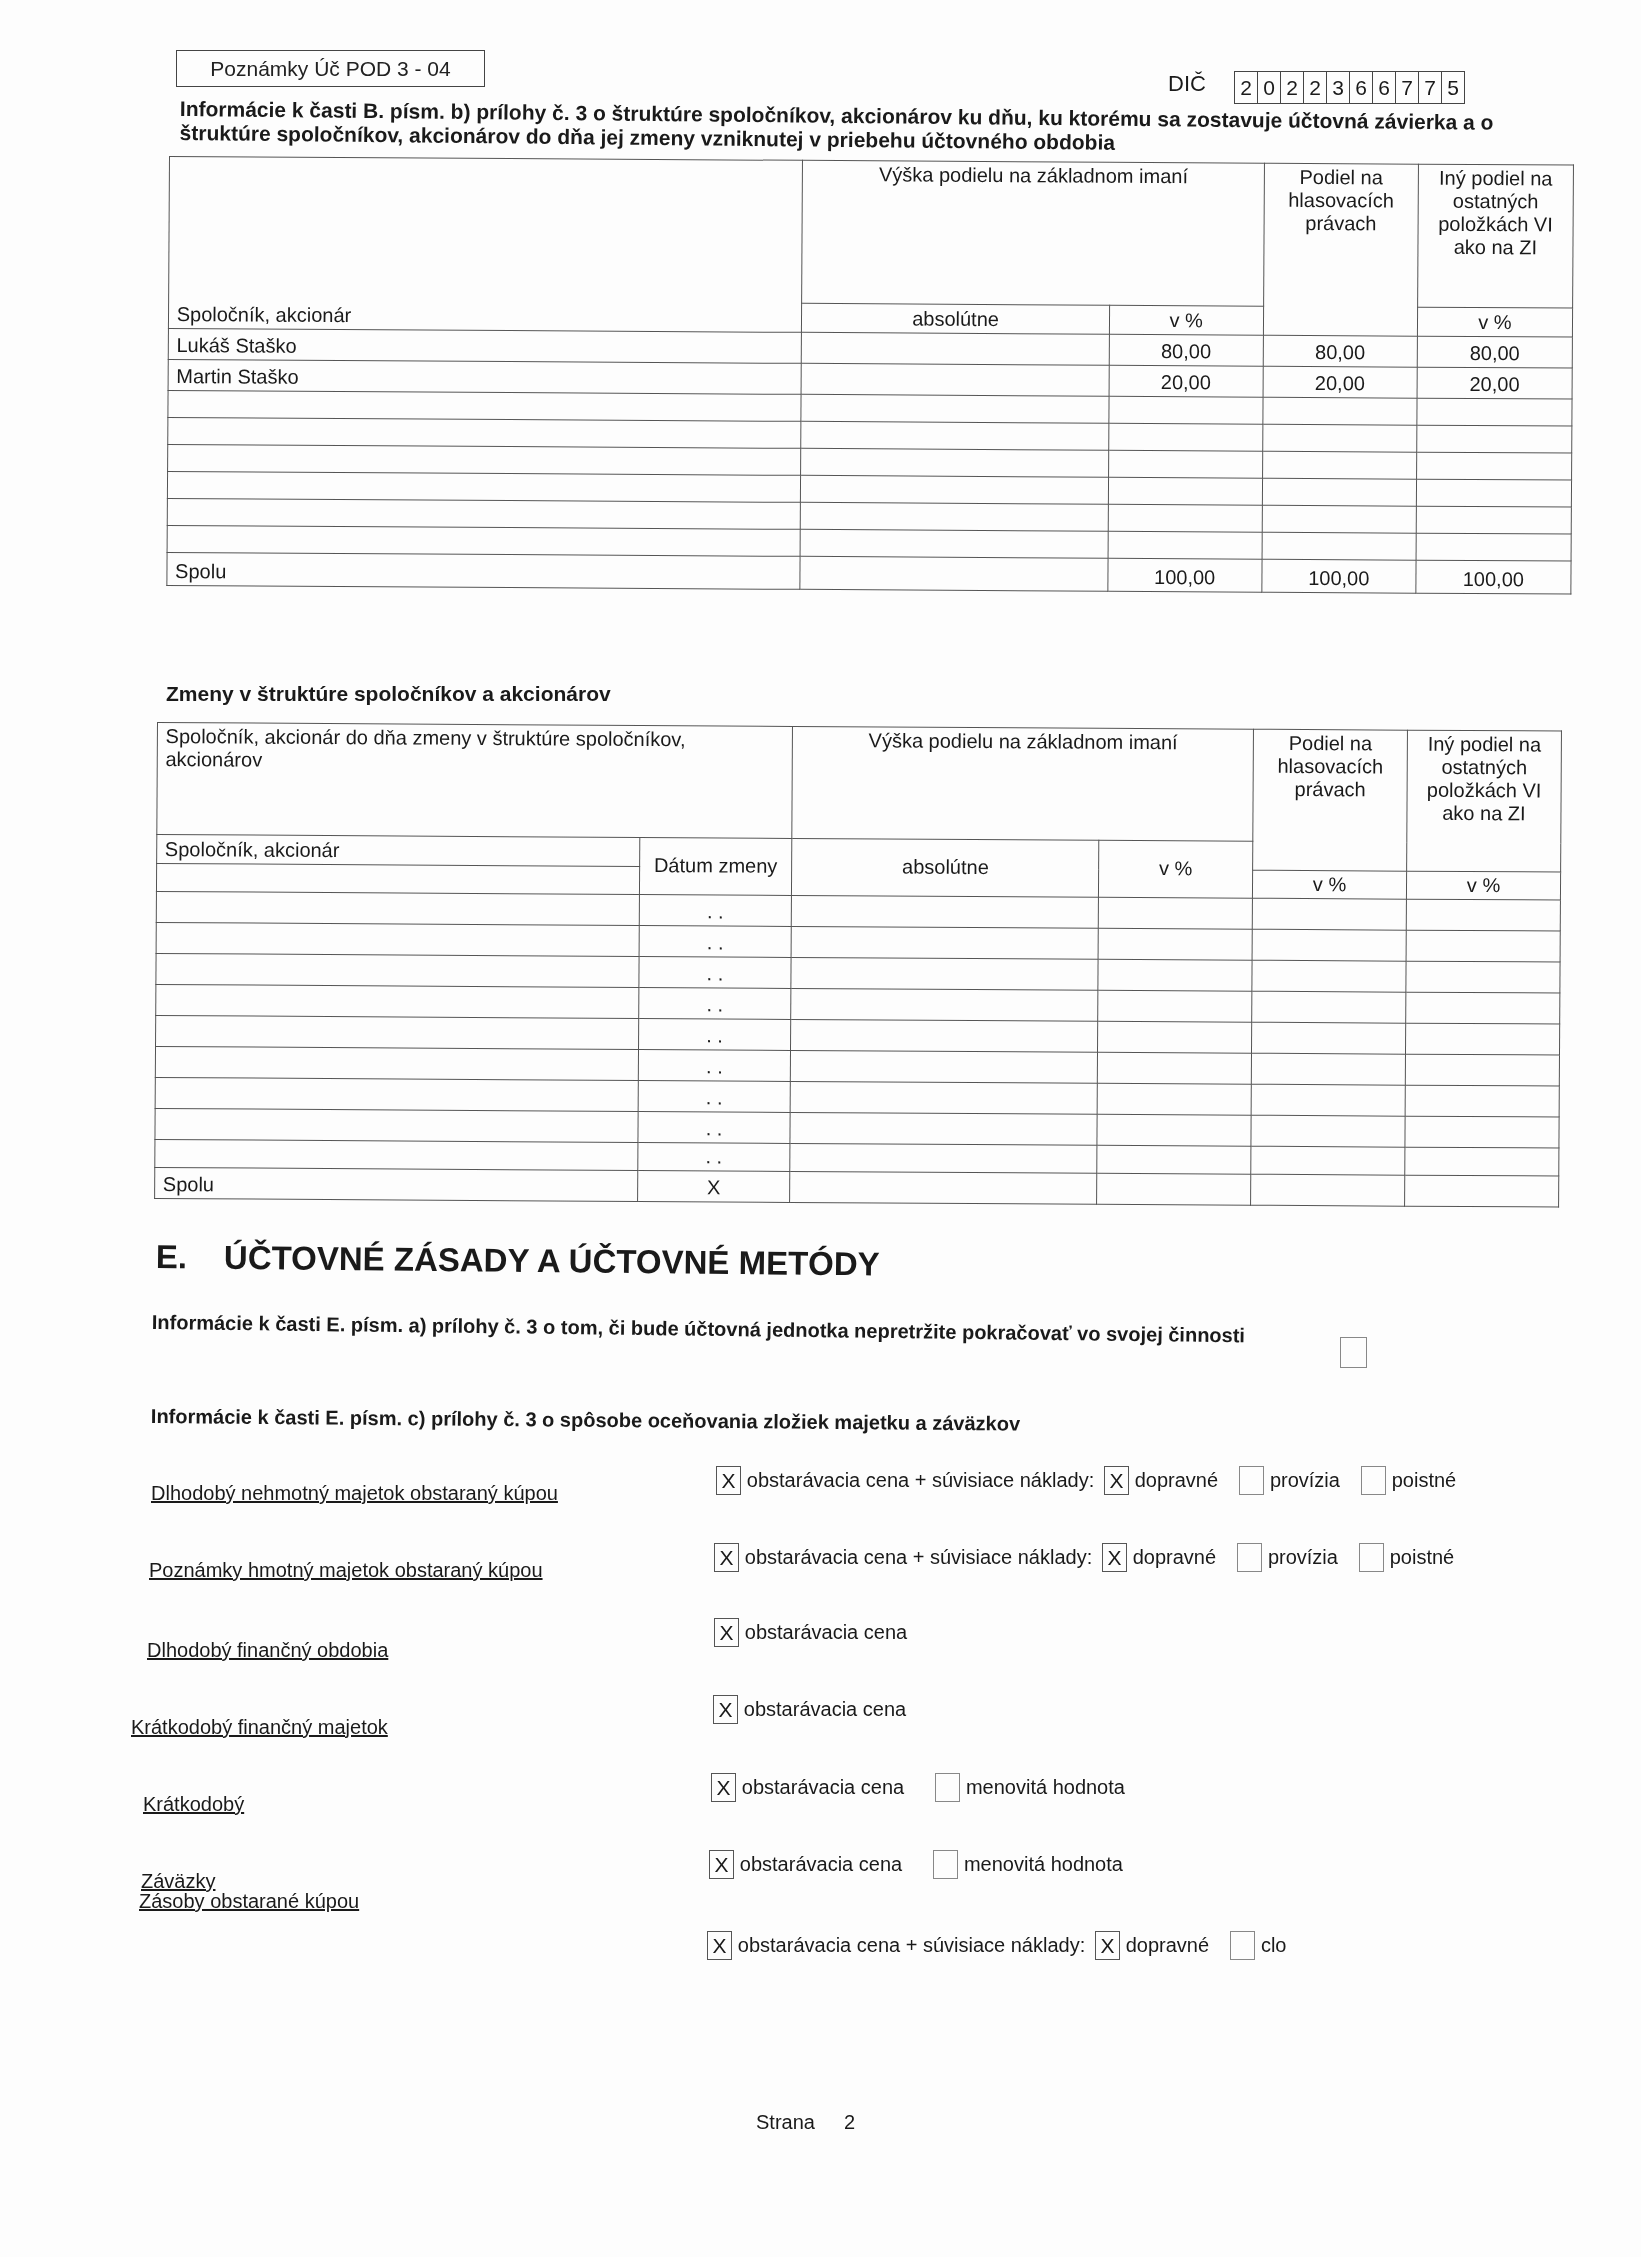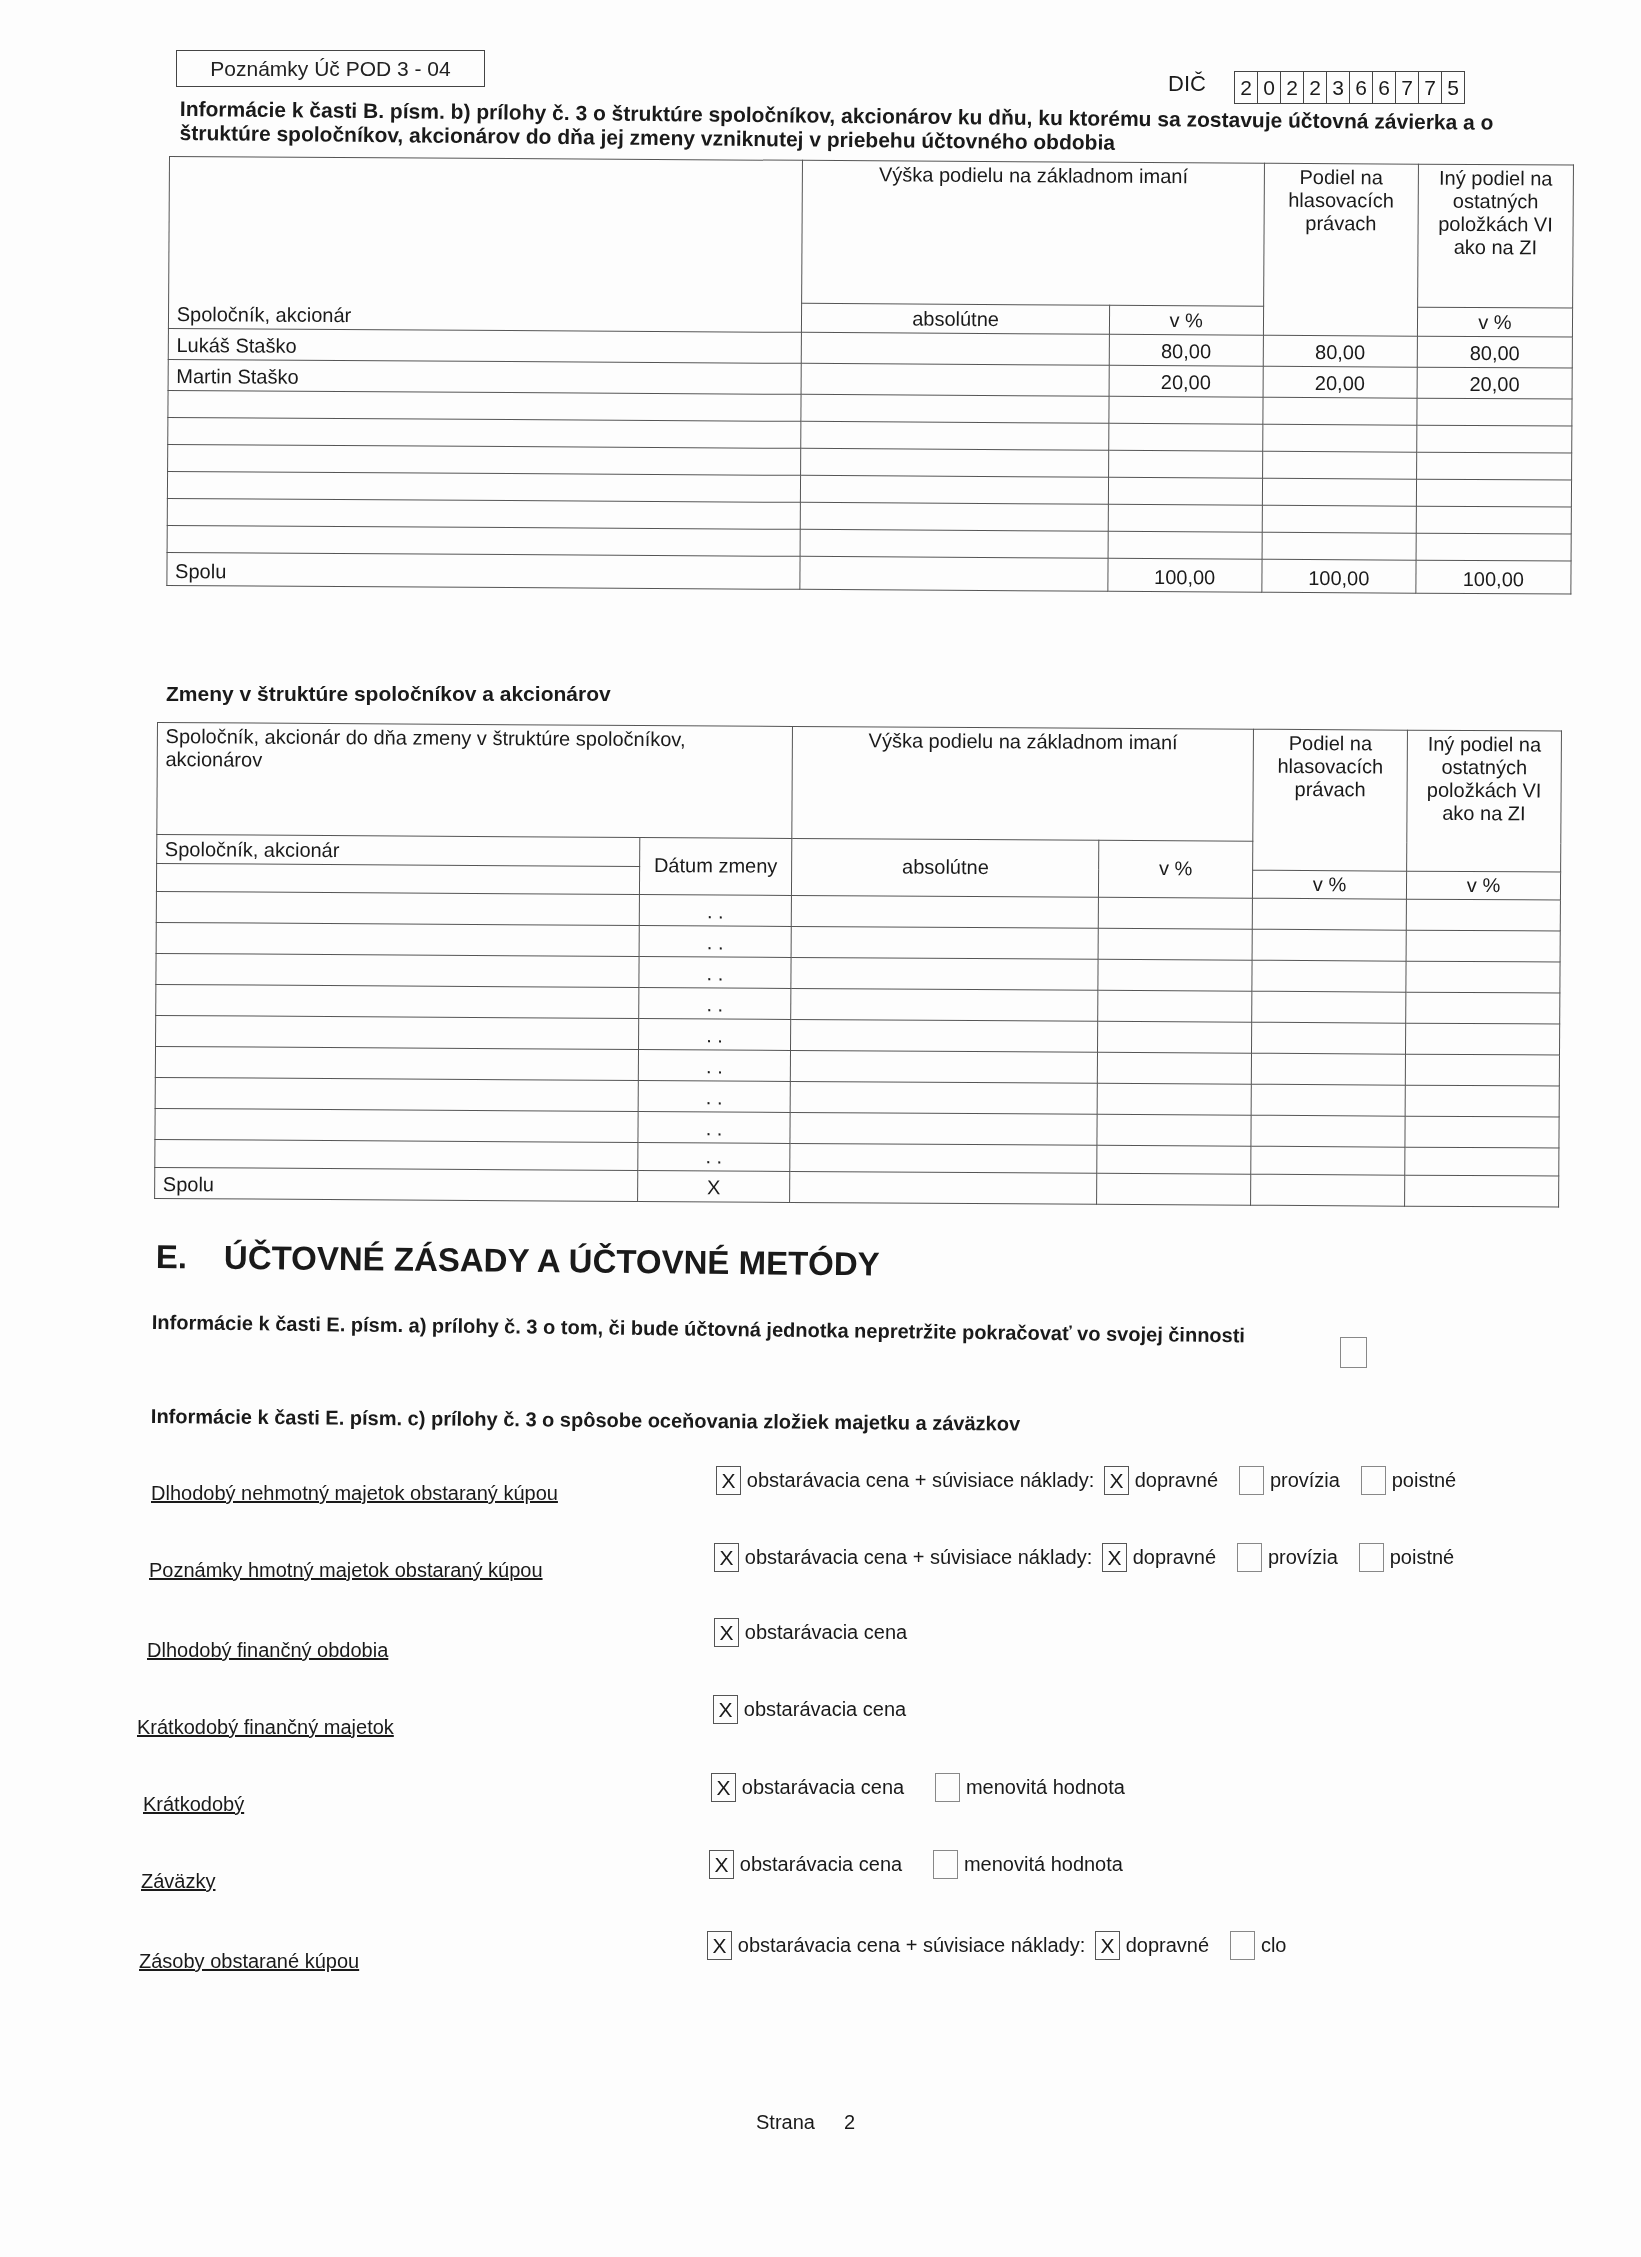--- a/index.html
+++ b/index.html
@@ -284,21 +284,21 @@
   <span class="cb empty opt-gap"></span>
     <span>poistné</span>
 </div>
 
 <div class="val-label" style="left:147px; top:1607px;">Dlhodobý finančný obdobia</div>
 <div class="val-row" style="left:714px; top:1618px;">
   <span class="cb">X</span>
     <span>obstarávacia cena</span>
 </div>
 
-<div class="val-label" style="left:137px; top:1684px;text-decoration:underline;">Krátkodobý finančný majetok</div>
+<div class="val-label" style="left:131px; top:1684px;text-decoration:underline;">Krátkodobý finančný majetok</div>
 <div class="val-row" style="left:713px; top:1695px;">
   <span class="cb">X</span>
     <span>obstarávacia cena</span>
 </div>
 
 <div class="val-label" style="left:143px; top:1761px;">Krátkodobý</div>
 <div class="val-row" style="left:711px; top:1773px;">
   <span class="cb">X</span>
     <span>obstarávacia cena</span>
   <span class="cb empty" style="margin-left:31px"></span>
@@ -306,21 +306,21 @@
 </div>
 
 <div class="val-label" style="left:141px; top:1838px;">Záväzky</div>
 <div class="val-row" style="left:709px; top:1850px;">
   <span class="cb">X</span>
     <span>obstarávacia cena</span>
   <span class="cb empty" style="margin-left:31px"></span>
     <span>menovitá hodnota</span>
 </div>
 
-<div class="val-label" style="left:139px; top:1918px;">Zásoby obstarané kúpou</div>
+<div class="val-label" style="left:139px; top:1858px;">Zásoby obstarané kúpou</div>
 <div class="val-row" style="left:707px; top:1931px;">
   <span class="cb">X</span>
     <span>obstarávacia cena + súvisiace náklady:</span>
   <span class="cb" style="margin-left:9.7px">X</span>
     <span>dopravné</span>
   <span class="cb empty opt-gap"></span>
     <span>clo</span>
 </div>
 
 <div class="abs footer">

